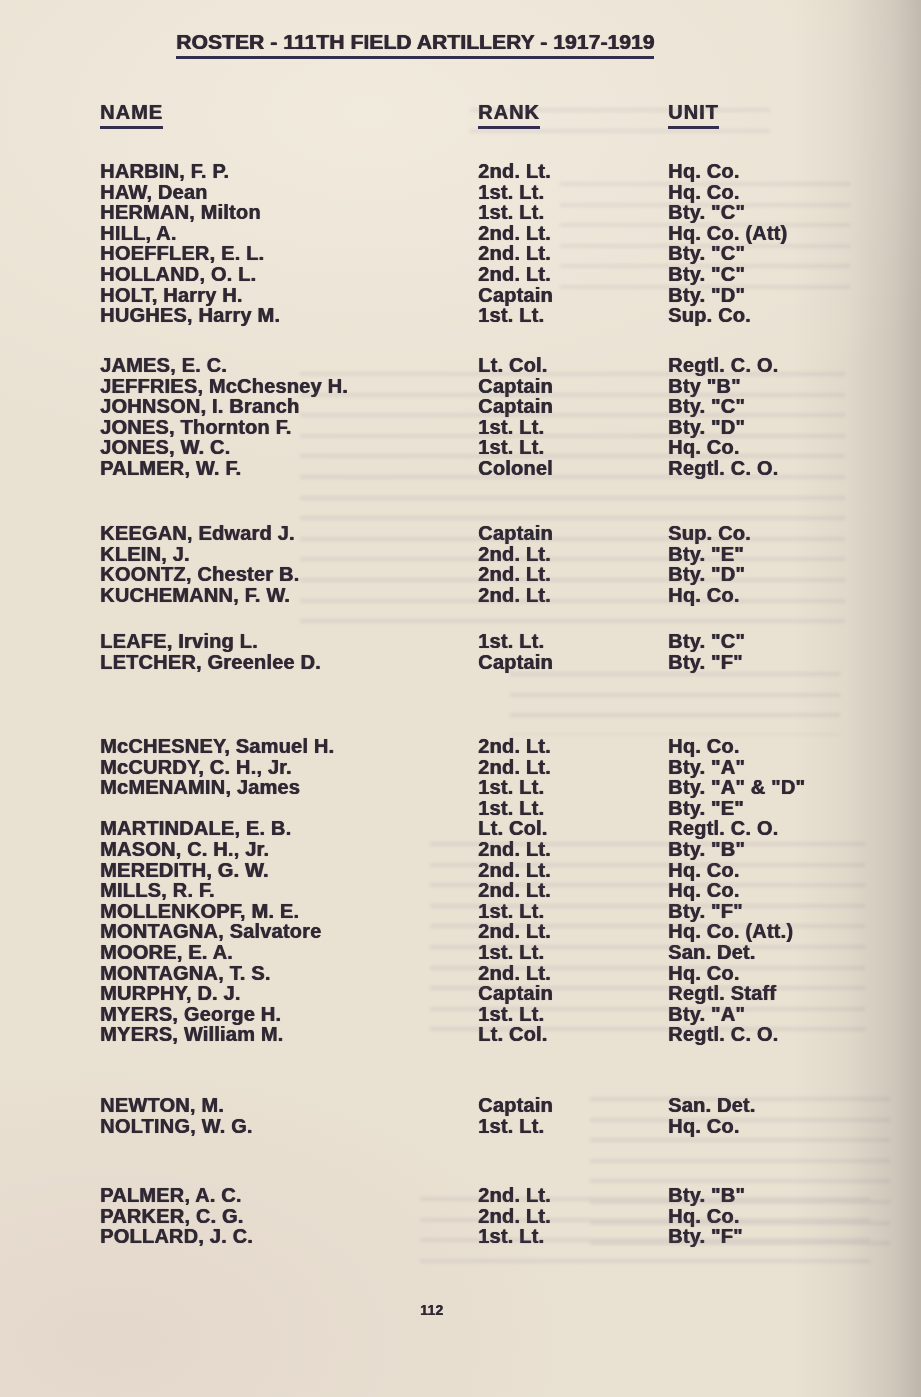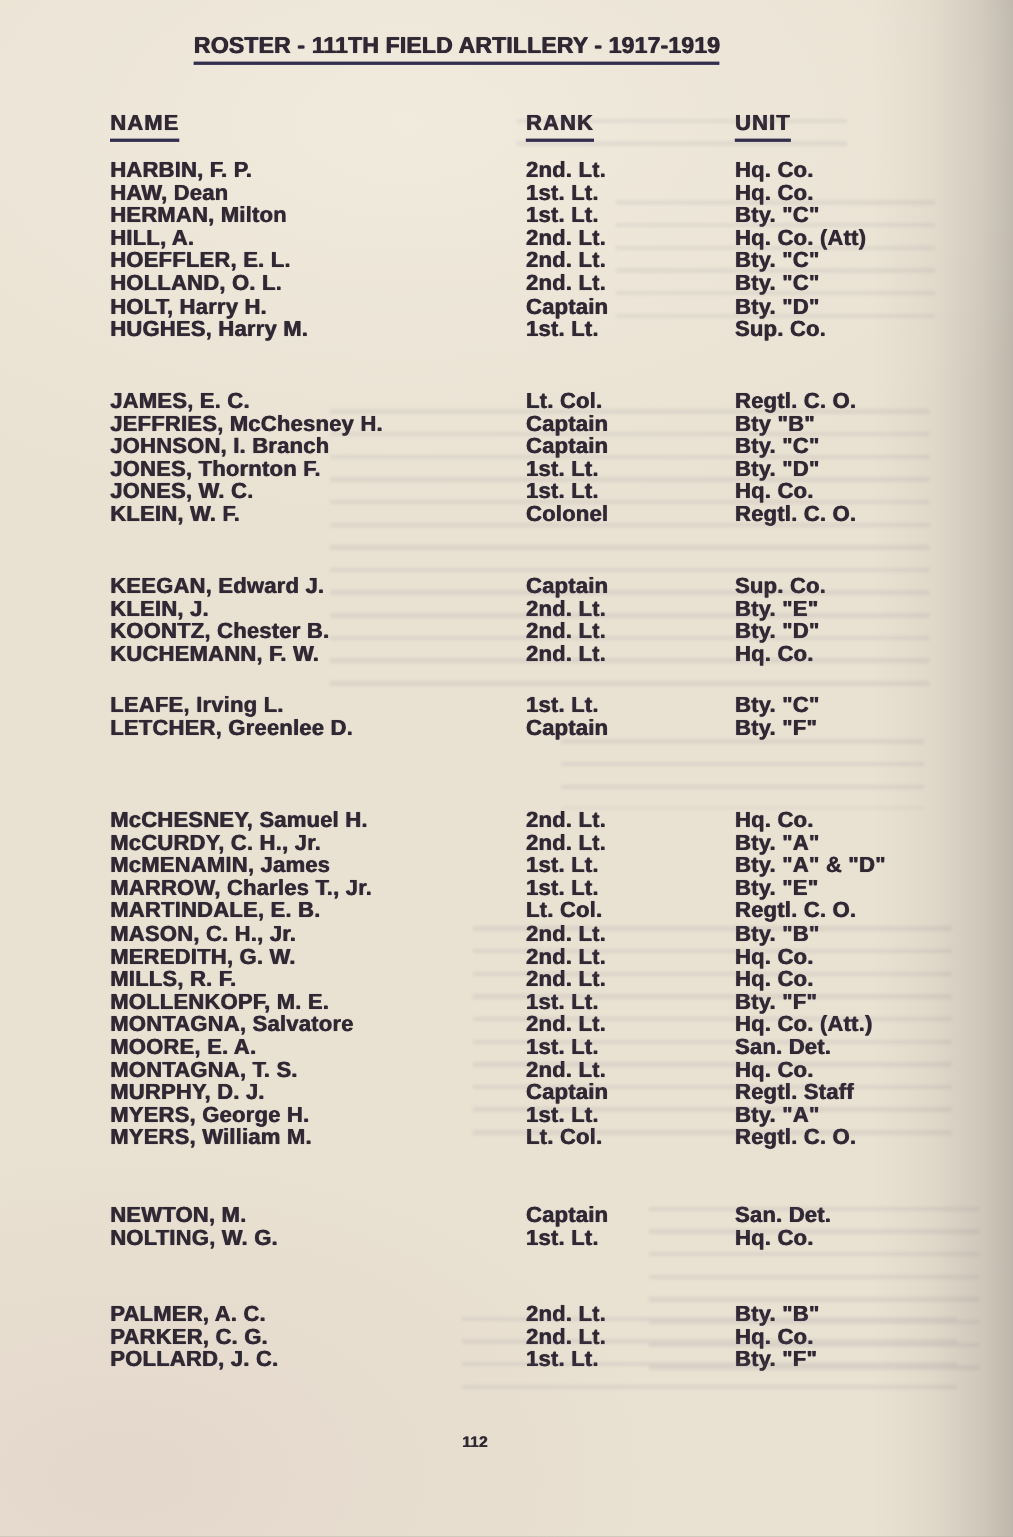--- a/index.html
+++ b/index.html
@@ -69,21 +69,21 @@
 
   <div class="title ink">ROSTER - 111TH FIELD ARTILLERY - 1917-1919</div>
 
   <div class="colheads">
     <span class="h name ink">NAME</span>
     <span class="h rank ink">RANK</span>
     <span class="h unit ink">UNIT</span>
   </div>
 
   <div id="roster">
-      <div class="group" style="top: 145px;">
+      <div class="group" style="top: 161px;">
         <div class="row">
           <span class="c-name ink">HARBIN, F. P.</span>
           <span class="c-rank ink">2nd. Lt.</span>
           <span class="c-unit ink">Hq. Co.</span>
         </div>
         <div class="row">
           <span class="c-name ink">HAW, Dean</span>
           <span class="c-rank ink">1st. Lt.</span>
           <span class="c-unit ink">Hq. Co.</span>
         </div>
@@ -138,21 +138,21 @@
           <span class="c-name ink">JONES, Thornton F.</span>
           <span class="c-rank ink">1st. Lt.</span>
           <span class="c-unit ink">Bty. "D"</span>
         </div>
         <div class="row">
           <span class="c-name ink">JONES, W. C.</span>
           <span class="c-rank ink">1st. Lt.</span>
           <span class="c-unit ink">Hq. Co.</span>
         </div>
         <div class="row">
-          <span class="c-name ink">KLEIN, W. F.</span>
+          <span class="c-name ink">PALMER, W. F.</span>
           <span class="c-rank ink">Colonel</span>
           <span class="c-unit ink">Regtl. C. O.</span>
         </div>
       </div>
       <div class="group" style="top: 523px;">
         <div class="row">
           <span class="c-name ink">KEEGAN, Edward J.</span>
           <span class="c-rank ink">Captain</span>
           <span class="c-unit ink">Sup. Co.</span>
         </div>
@@ -194,21 +194,20 @@
           <span class="c-name ink">McCURDY, C. H., Jr.</span>
           <span class="c-rank ink">2nd. Lt.</span>
           <span class="c-unit ink">Bty. "A"</span>
         </div>
         <div class="row">
           <span class="c-name ink">McMENAMIN, James</span>
           <span class="c-rank ink">1st. Lt.</span>
           <span class="c-unit ink">Bty. "A" &amp; "D"</span>
         </div>
         <div class="row">
-          <span class="c-name ink">MARROW, Charles T., Jr.</span>
           <span class="c-rank ink">1st. Lt.</span>
           <span class="c-unit ink">Bty. "E"</span>
         </div>
         <div class="row">
           <span class="c-name ink">MARTINDALE, E. B.</span>
           <span class="c-rank ink">Lt. Col.</span>
           <span class="c-unit ink">Regtl. C. O.</span>
         </div>
         <div class="row">
           <span class="c-name ink">MASON, C. H., Jr.</span>

